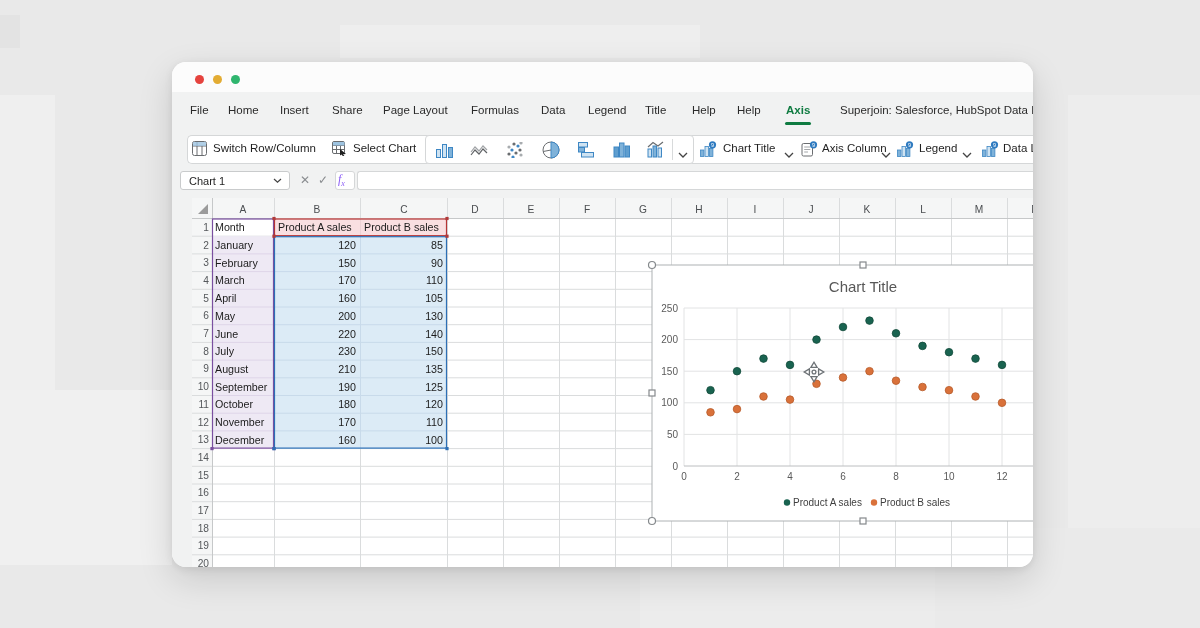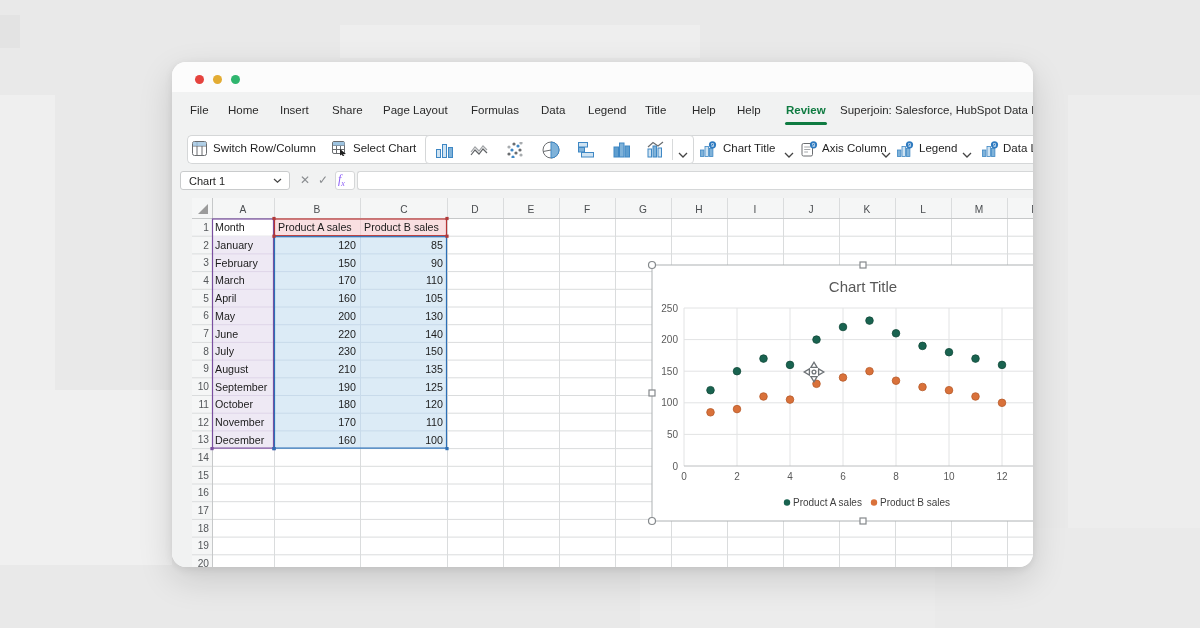--- a/index.html
+++ b/index.html
@@ -50,21 +50,21 @@
     <span class="mi" style="left:56px">Home</span>
     <span class="mi" style="left:108px">Insert</span>
     <span class="mi" style="left:160px">Share</span>
     <span class="mi" style="left:211px">Page Layout</span>
     <span class="mi" style="left:299px">Formulas</span>
     <span class="mi" style="left:369px">Data</span>
     <span class="mi" style="left:416px">Legend</span>
     <span class="mi" style="left:473px">Title</span>
     <span class="mi" style="left:520px">Help</span>
     <span class="mi" style="left:565px">Help</span>
-    <span class="mi chart-tab" style="left:614px">Review</span>
+    <span class="mi chart-tab" style="left:614px">Axis</span>
     <span class="mi" style="left:668px">Superjoin: Salesforce, HubSpot Data La</span>
   <div class="tbox"></div>
   <div style="position:absolute;left:253px;top:73px;width:269px;height:29px;border:1px solid #d5d7d8;border-radius:4px;background:#fff"></div>
   <svg style="position:absolute;left:20px;top:79px" width="15" height="15" viewBox="0 0 15 15">
       <rect x="0.5" y="0.5" width="14" height="14" rx="2" fill="none" stroke="#6a6d70"></rect>
       <path d="M0.5 5H14.5M5 5V14.5M10 5V14.5M5 0.5V5" stroke="#6a6d70" fill="none"></path>
       <rect x="1" y="1" width="13" height="4" fill="#9dc3e0" opacity="0.8"></rect>
     </svg>
     <svg style="position:absolute;left:160px;top:79px" width="15" height="15" viewBox="0 0 15 15">
       <rect x="0.5" y="0.5" width="12" height="12" rx="1.5" fill="none" stroke="#6a6d70"></rect>

